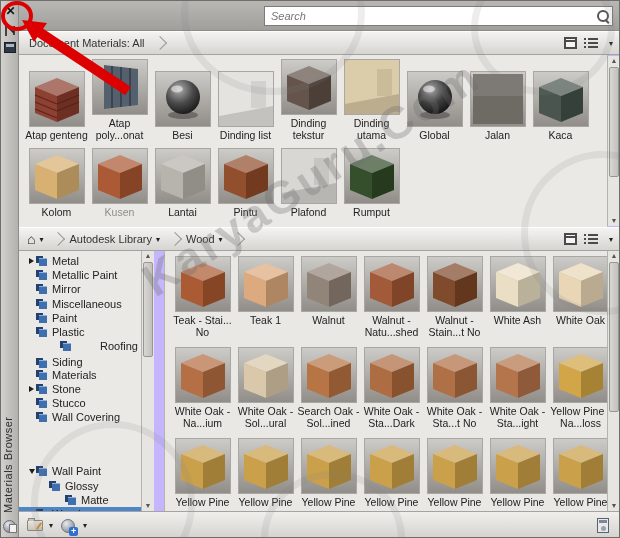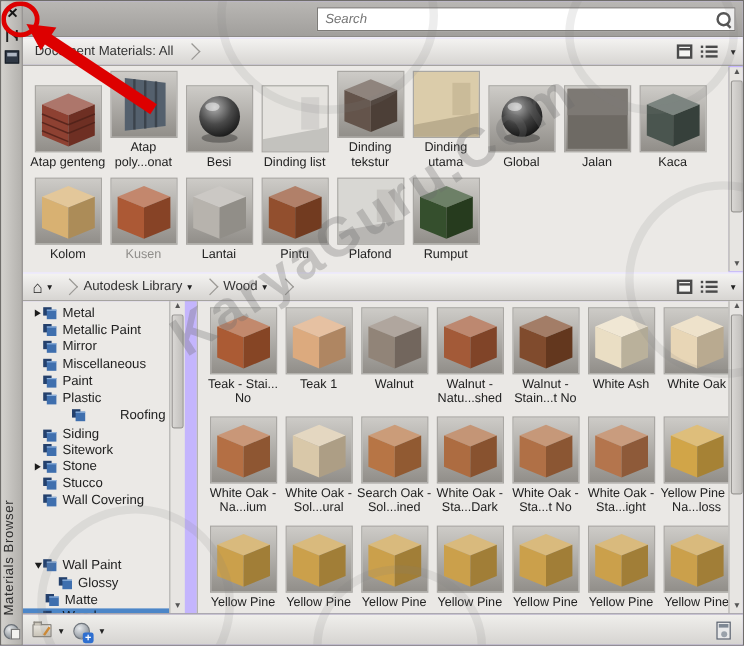--- a/index.html
+++ b/index.html
@@ -386,21 +386,21 @@
         <span>Roofing</span>
       </div>
       <div class="tree-row" style="padding-left: 8px; align-items: flex-end;">
         <span class="exp"></span>
         <span class="fold"></span>
         <span>Siding</span>
       </div>
       <div class="tree-row" style="padding-left: 8px;">
         <span class="exp"></span>
         <span class="fold"></span>
-        <span>Sitework</span>
+        <span>Materials</span>
       </div>
       <div class="tree-row" style="padding-left: 8px;">
         <span class="exp">
           <span class="tri-r"></span>
         </span>
         <span class="fold"></span>
         <span>Stone</span>
       </div>
       <div class="tree-row" style="padding-left: 8px;">
         <span class="exp"></span>
@@ -417,21 +417,21 @@
           <span class="tri-d"></span>
         </span>
         <span class="fold"></span>
         <span>Wall Paint</span>
       </div>
       <div class="tree-row" style="padding-left: 21px;">
         <span class="exp"></span>
         <span class="fold"></span>
         <span>Glossy</span>
       </div>
-      <div class="tree-row" style="padding-left: 10px;">
+      <div class="tree-row" style="padding-left: 37px;">
         <span class="exp"></span>
         <span class="fold"></span>
         <span>Matte</span>
       </div>
       <div class="tree-row sel" style="padding-left: 8px;">
         <span class="exp">
           <span class="tri-d"></span>
         </span>
         <span class="fold"></span>
         <span>Wood</span>

